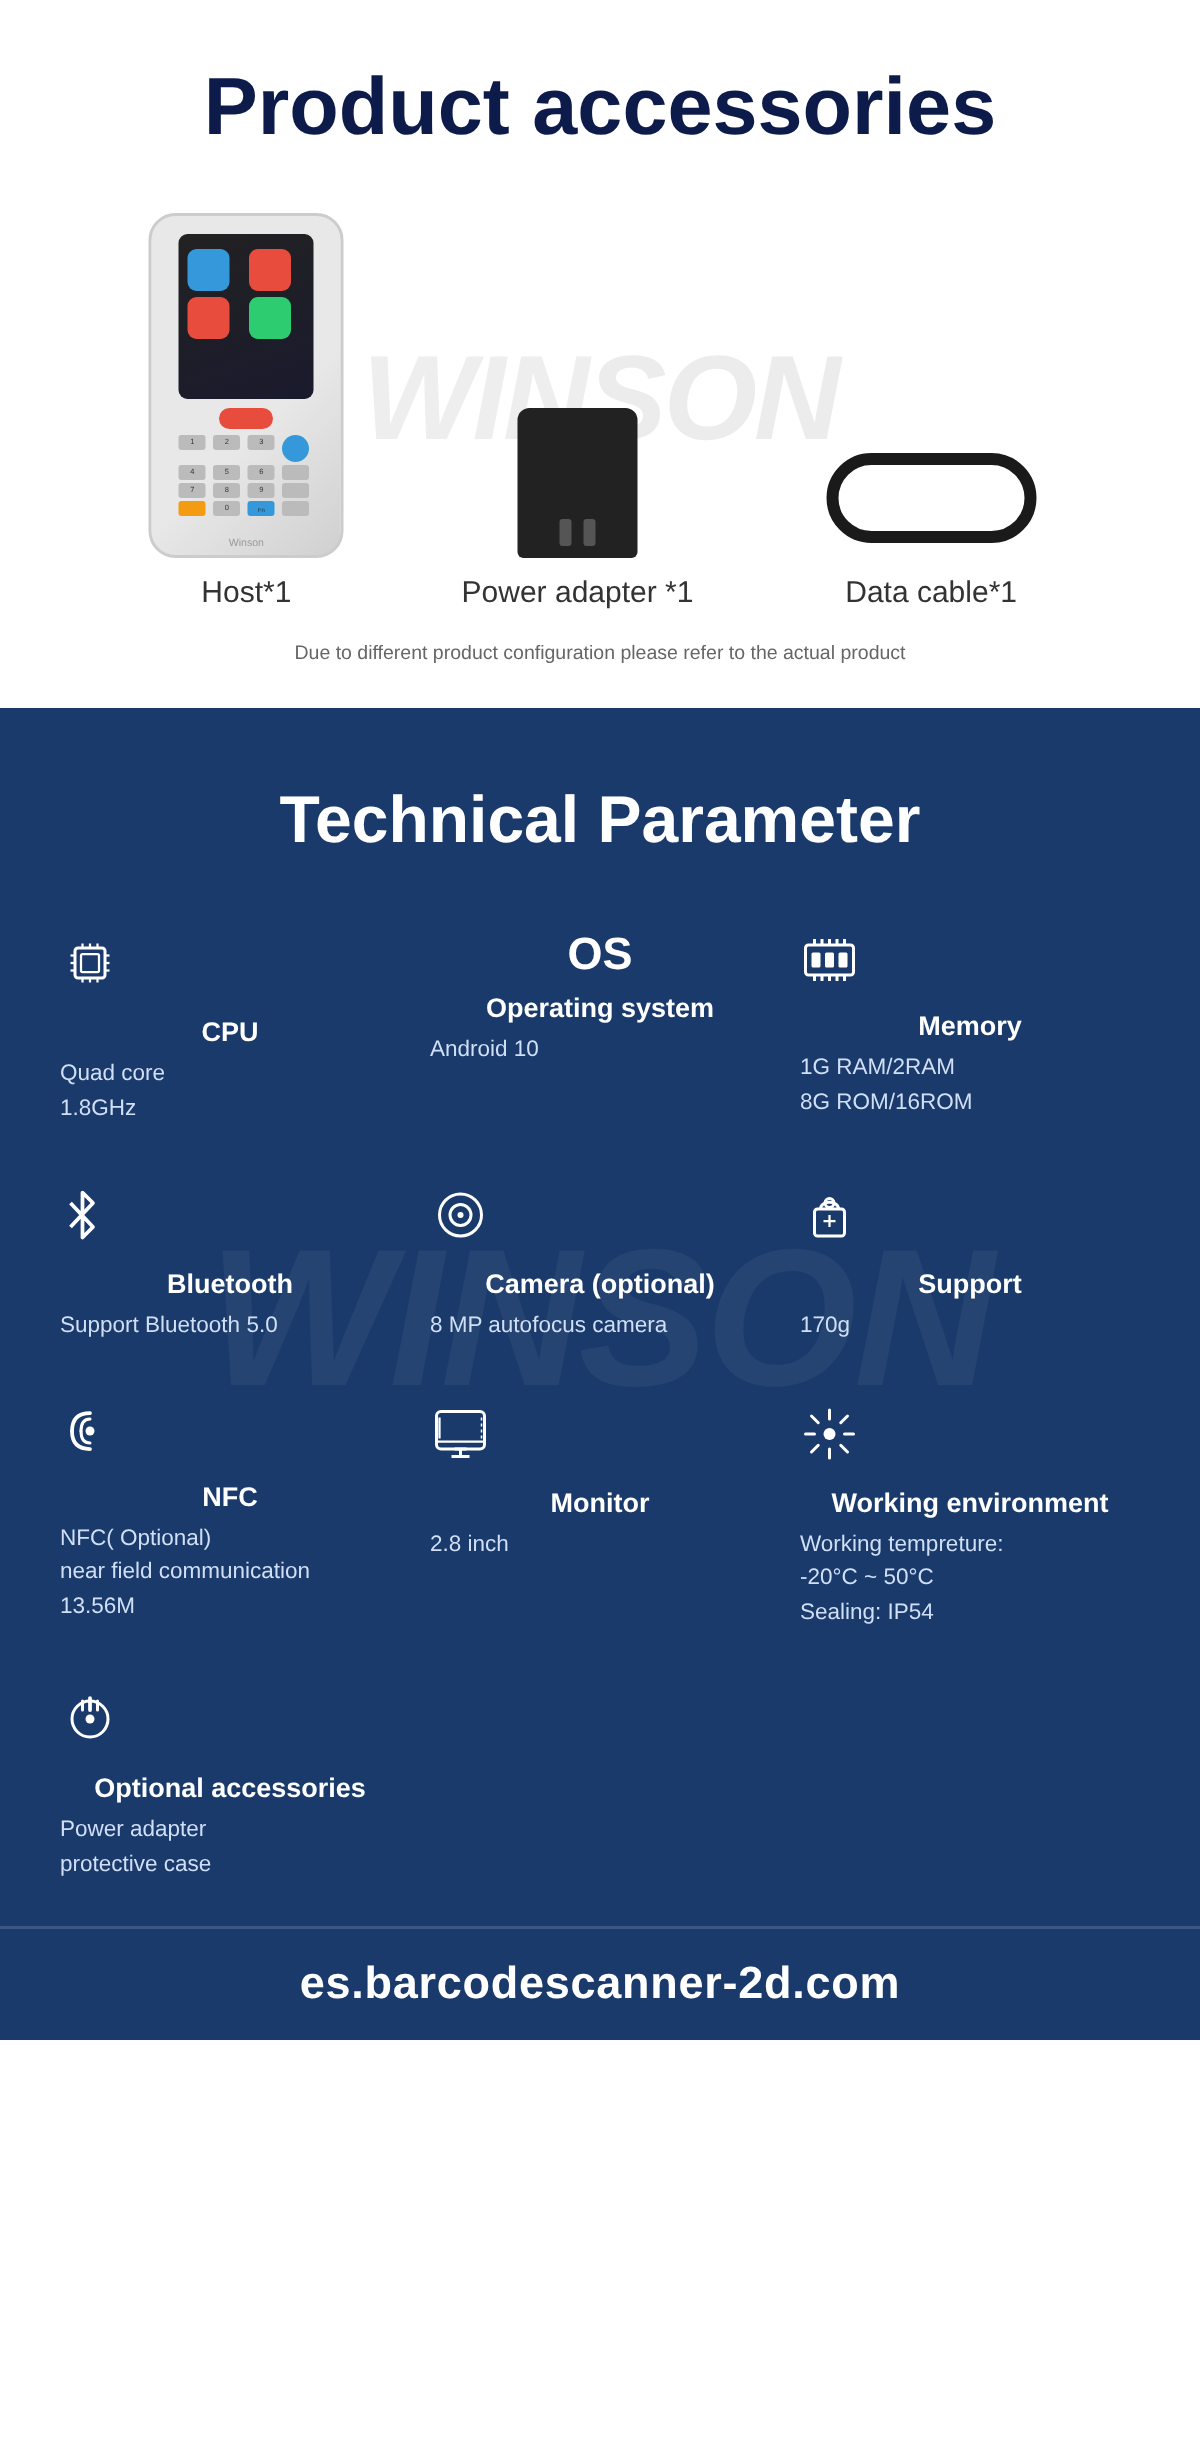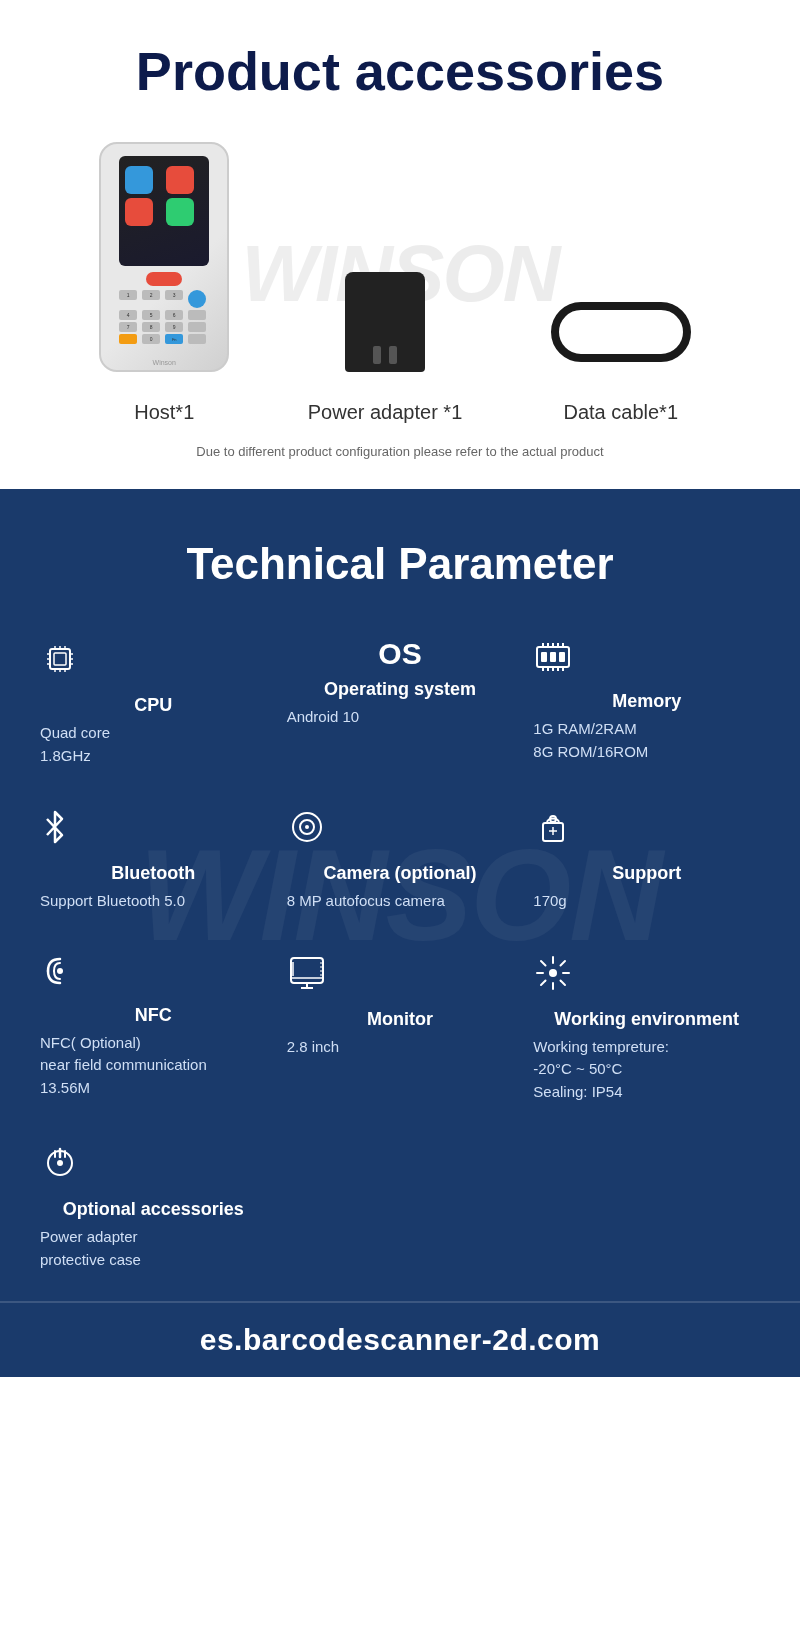--- a/index.html
+++ b/index.html
@@ -44,21 +44,21 @@
     }
     .accessory-item {
       display: flex;
       flex-direction: column;
       align-items: center;
       gap: 12px;
     }
     .accessory-label {
       font-size: 20px;
       color: #333;
-      margin-top: 17px;
+      margin-top: 0;
     }
     
     .device-img {
       width: 130px;
       height: 230px;
       background: linear-gradient(135deg, #e8e8e8 60%, #d0d0d0 100%);
       border-radius: 18px;
       position: relative;
       border: 2px solid #ccc;
       display: flex;

